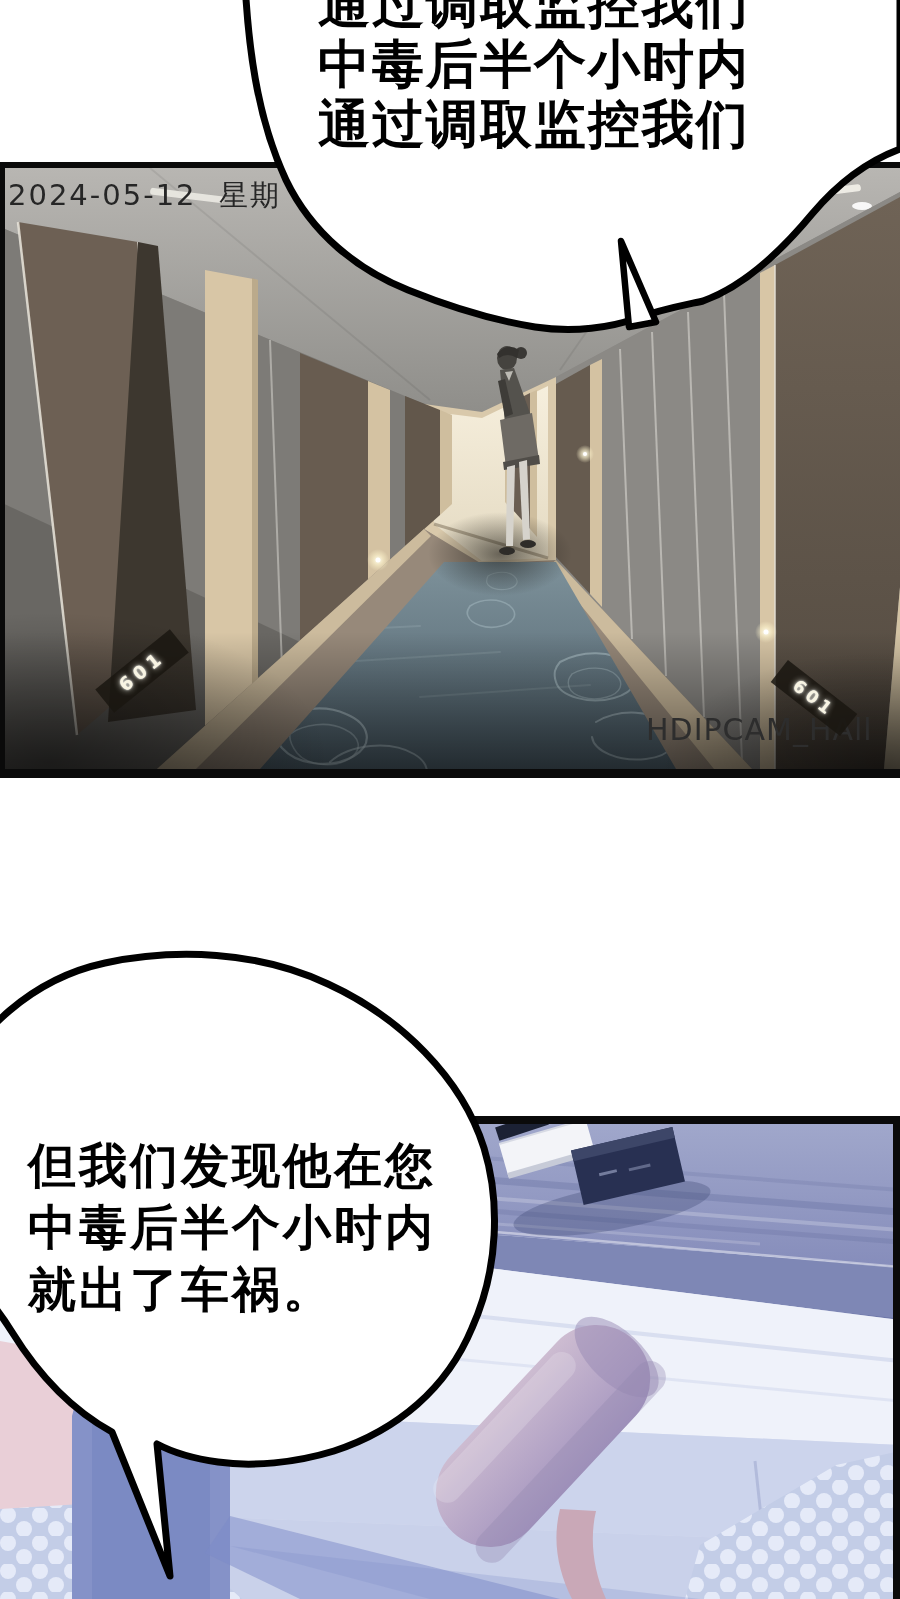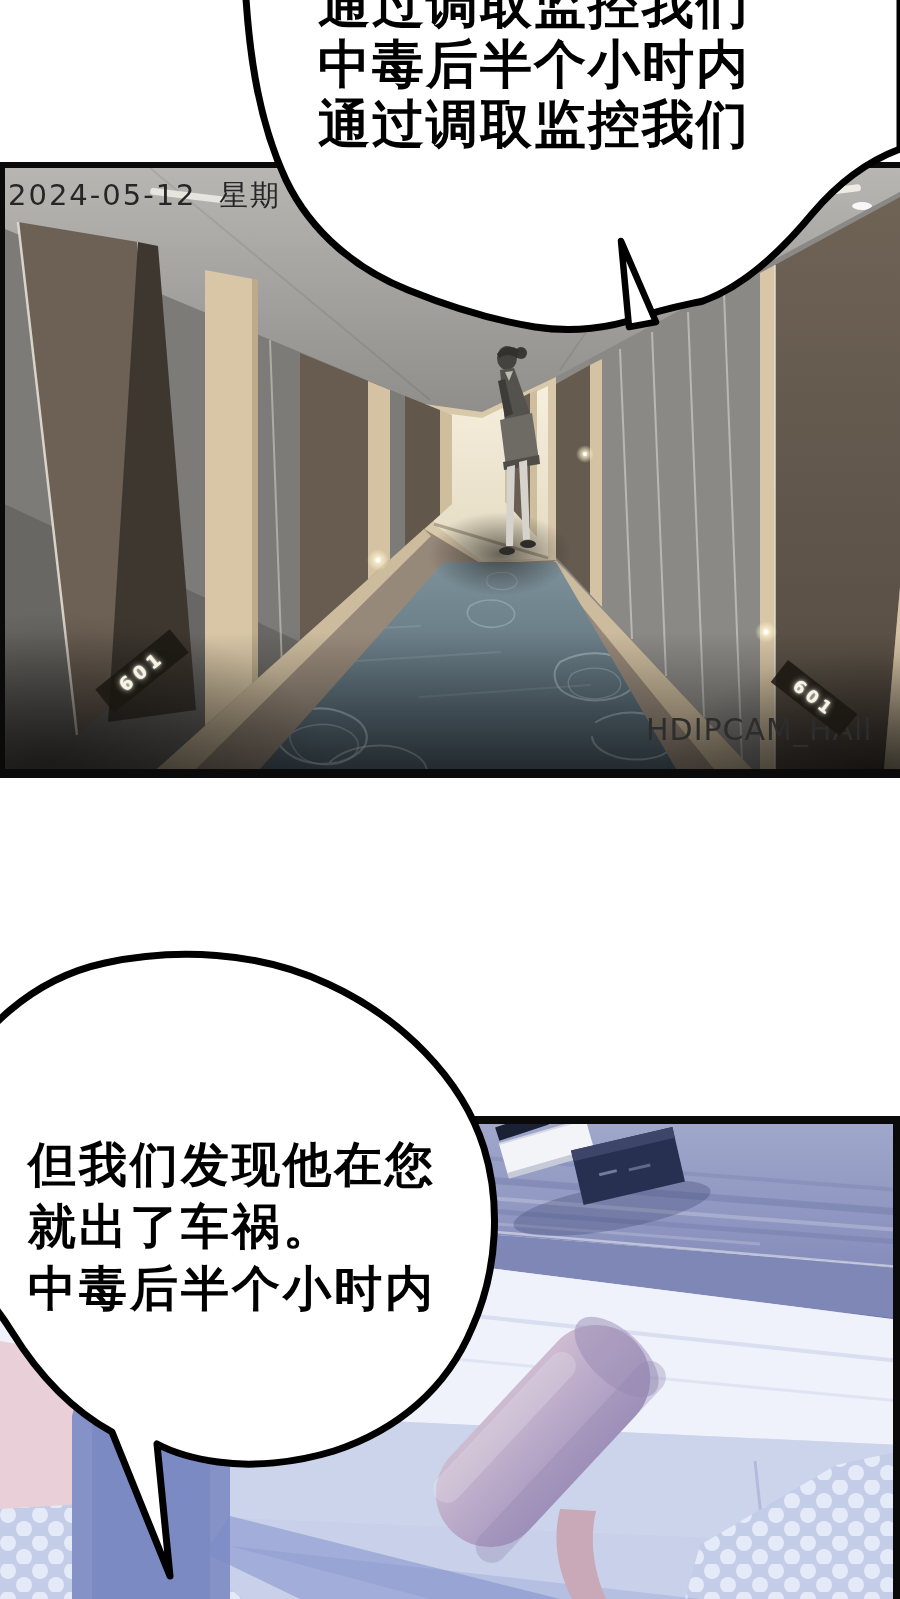--- a/index.html
+++ b/index.html
@@ -13,21 +13,21 @@
   .door-plate{position:absolute;z-index:6;text-align:center;font-weight:bold;
               color:#f8f4e3;background:rgba(26,22,16,0.85);
               text-shadow:0 0 6px rgba(255,255,245,0.95),0 0 2px #ffffff;}
   #plate-left{left:94px;top:494px;width:96px;height:30px;line-height:30px;
               font-size:18px;letter-spacing:5px;transform:rotate(-39deg);}
   #plate-right{left:770px;top:522px;width:88px;height:28px;line-height:28px;
               font-size:17px;letter-spacing:4px;transform:rotate(38deg);}
   #bubble-layer{position:absolute;left:0;top:0;z-index:20;pointer-events:none;}
   .bubble-text{position:absolute;font-weight:700;color:#000;z-index:30;white-space:nowrap;}
   #bubble-top-text{left:318px;top:-26px;font-size:52px;line-height:60px;letter-spacing:2px;}
-  #bubble-bottom-text{left:28px;top:1134px;font-size:48px;line-height:62px;letter-spacing:3px;font-family:Liberation Serif, serif;}
+  #bubble-bottom-text{left:28px;top:1134px;font-size:48px;line-height:62px;letter-spacing:3px;}
 </style>
 </head>
 <body>
 
 <div class="page">
 
   <div class="panel" style="top:162px;">
     <svg width="900" height="616" viewBox="0 0 900 616">
       <defs>
         <linearGradient id="ceilGrad" x1="0" y1="0" x2="0" y2="1">
@@ -320,17 +320,17 @@
     </g>
   </svg>
 
   <div id="bubble-top-text" class="bubble-text">
     <div>通过调取监控我们</div>
     <div>中毒后半个小时内</div>
     <div>通过调取监控我们</div>
   </div>
   <div id="bubble-bottom-text" class="bubble-text">
     <div>但我们发现他在您</div>
+    <div>中毒后半个小时内</div>
     <div>就出了车祸。</div>
-    <div>中毒后半个小时内</div>
   </div>
 
 </div>
 
 </body></html>

